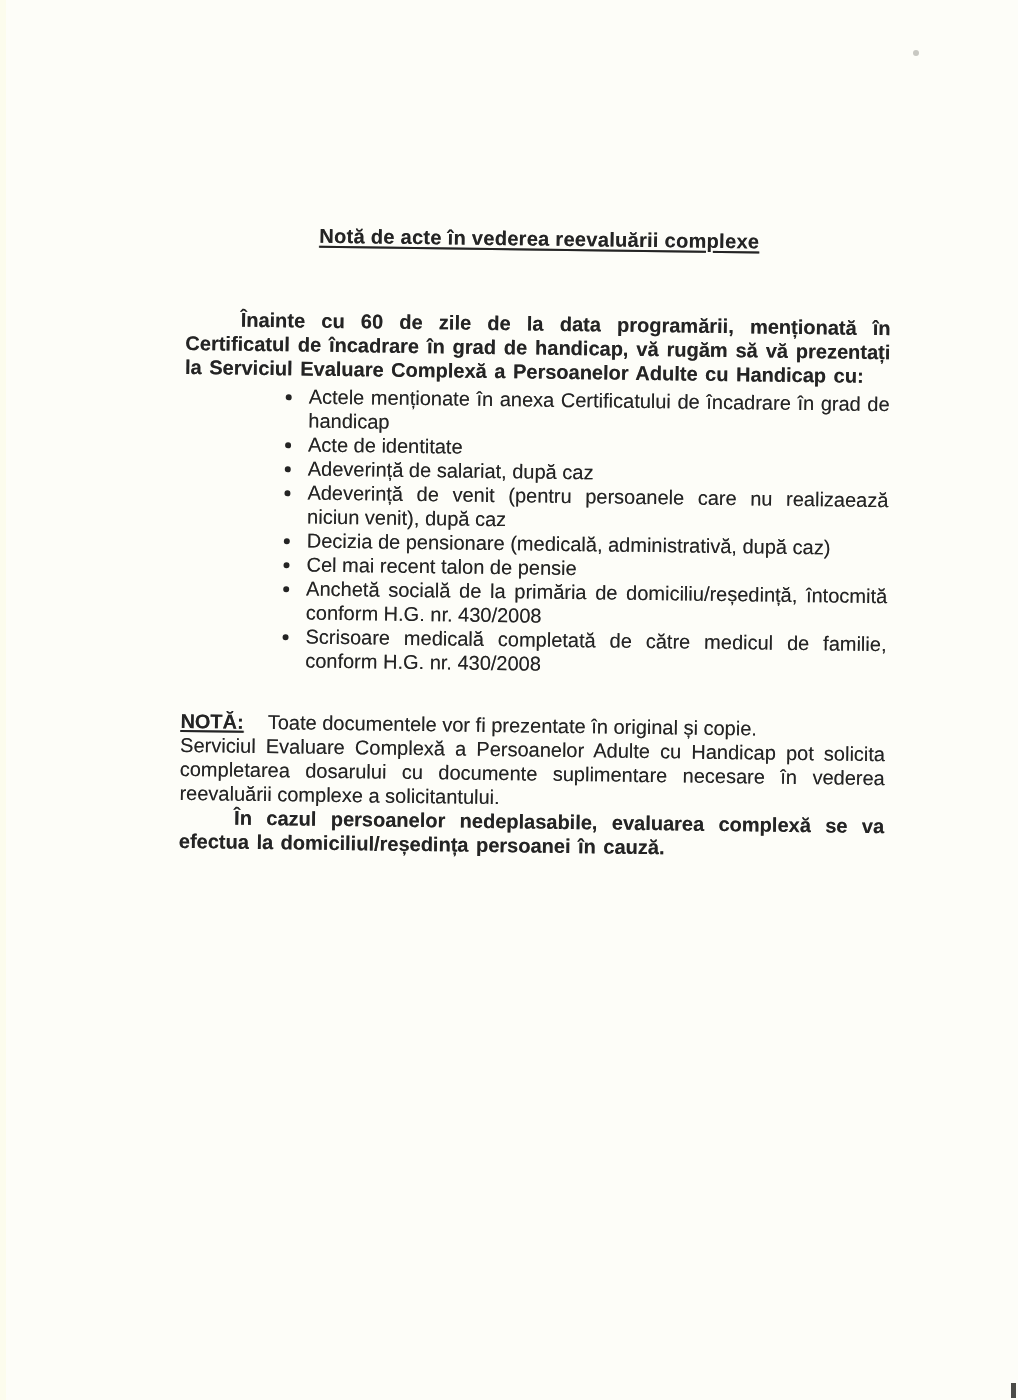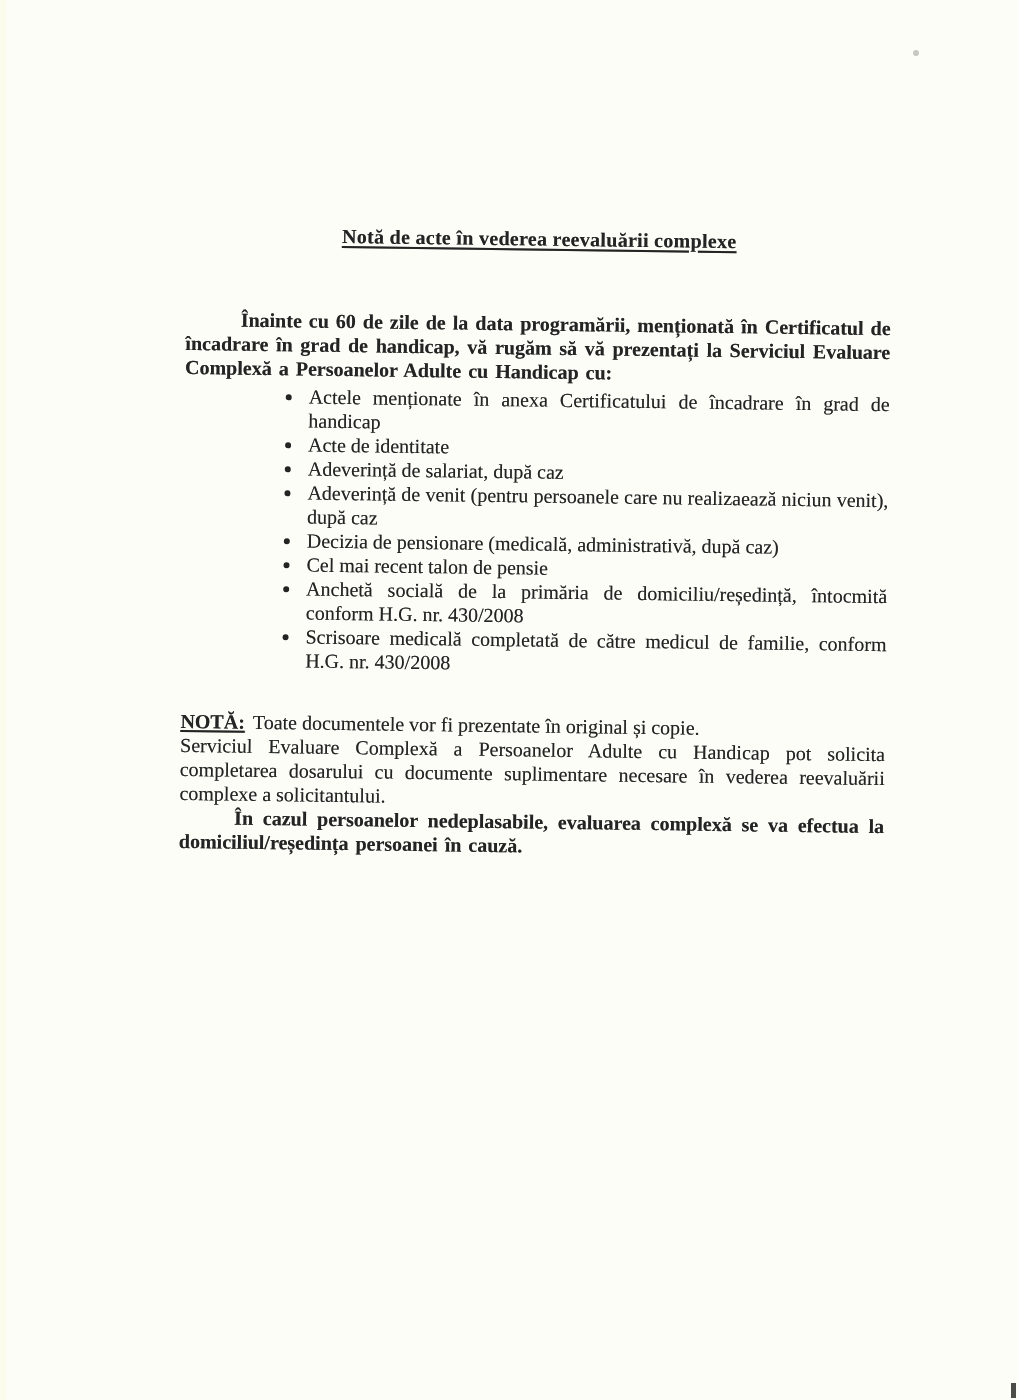--- a/index.html
+++ b/index.html
@@ -10,21 +10,21 @@
     margin: 0;
     padding: 0;
     background: #ffffff;
   }
   .sheet {
     position: relative;
     width: 1018px;
     height: 1400px;
     background: var(--paper);
     overflow: hidden;
-    font-family: Liberation Serif, serif;
+    font-family: Liberation Sans, sans-serif;
   }
   
   .edge-strip {
     position: absolute;
     left: 0; top: 0;
     width: 6px; height: 1400px;
     background: rgba(252, 252, 228, 0.55);
   }
   .content {
     position: absolute;
@@ -63,21 +63,21 @@
     margin: 0;
     padding: 0 0 0 120px;
     list-style: disc outside;
   }
   ul.doc-list li {
     line-height: 24px;
     text-align: justify;
     padding-left: 4px;
   }
   .note-block { margin-top: 38px; }
-  .note-label { margin-right: 8px; }
+  .note-label { margin-right: 24px; }
   .closing { margin-top: 0; }
   
   .speck {
     position: absolute;
     left: 913px; top: 50px;
     width: 6px; height: 6px;
     border-radius: 50%;
     background: #c8c8c2;
   }
   .corner-mark {

